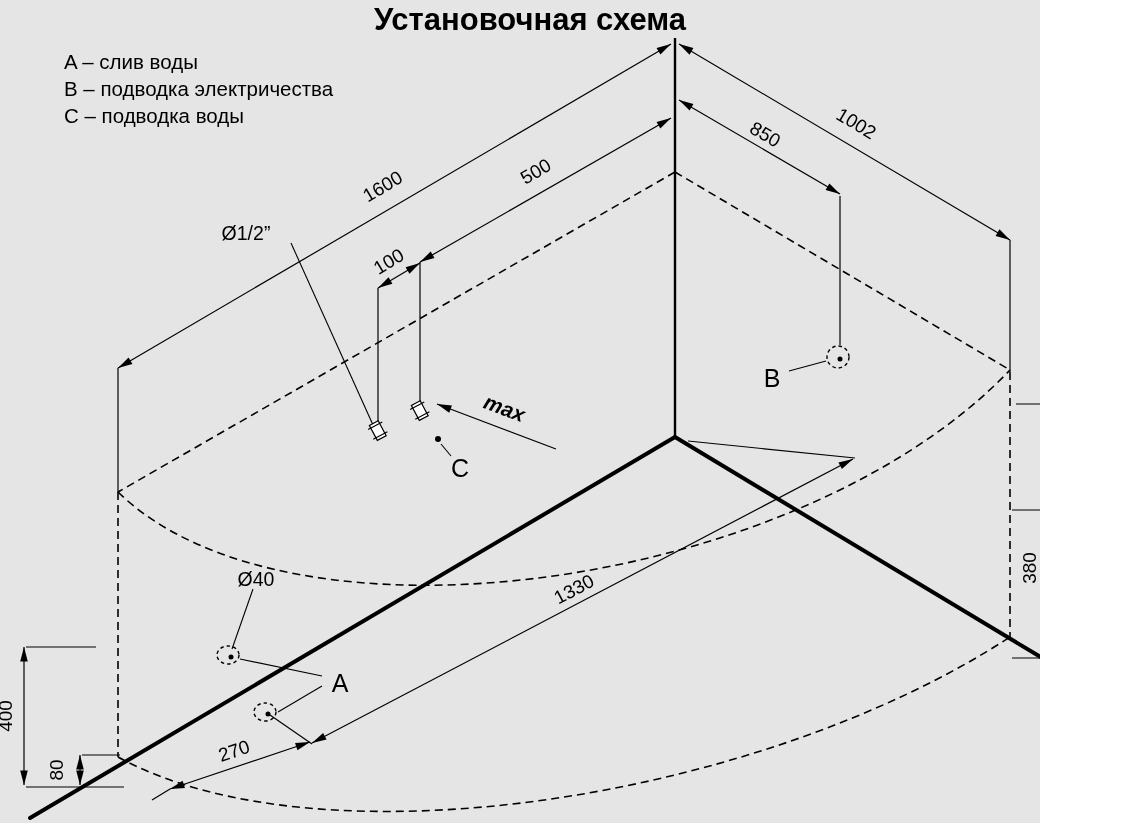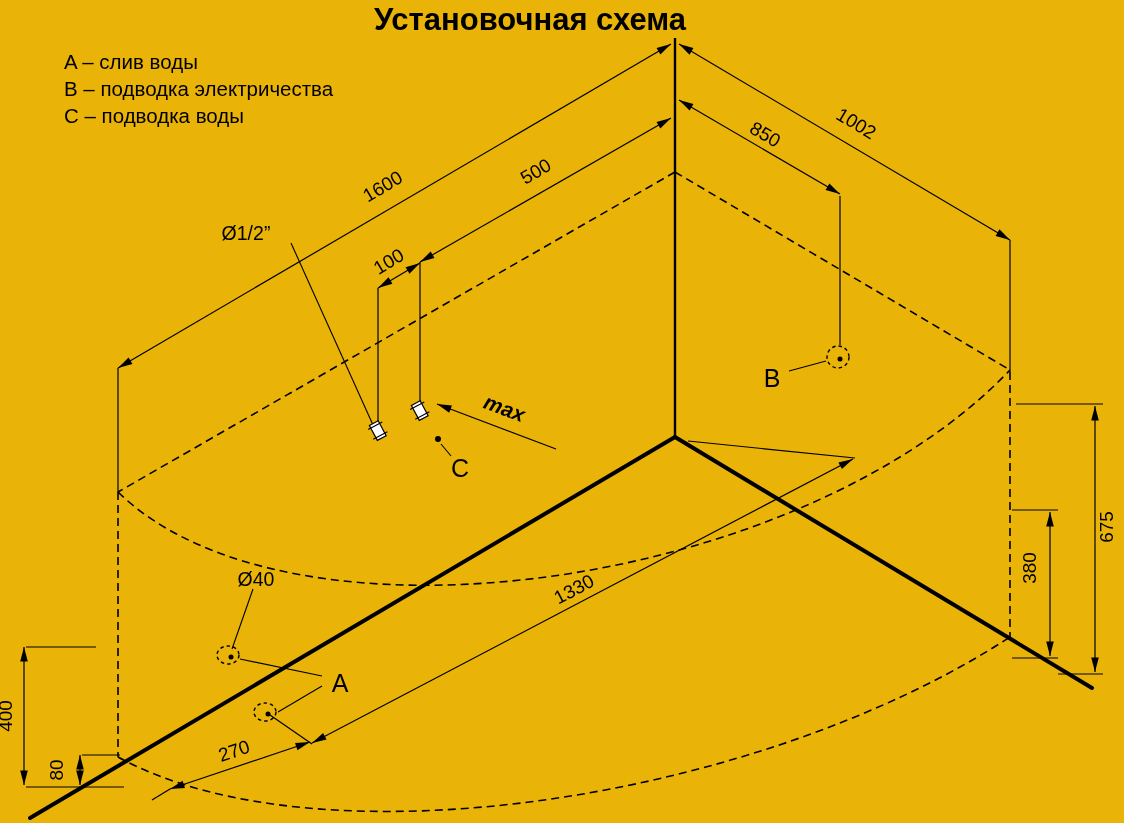--- a/index.html
+++ b/index.html
@@ -1,16 +1,16 @@
 <!DOCTYPE html>
 <html><head>
 <meta charset="utf-8">
 <style>
   html,body{margin:0;padding:0;background:#fff;}
-  .page{width:1124px;height:823px;position:relative;background:#eab308;overflow:hidden;}
+  .page{width:1040px;height:823px;position:relative;background:#e5e5e5;overflow:hidden;}
   svg{display:block;}
   text{fill:#000;font-family:"Liberation Sans",sans-serif;}
   .title{font-size:31px;font-weight:bold;}
   .legend{font-size:20.5px;}
   .dim{font-size:19px;}
   .pt{font-size:25px;}
   .small{font-size:19.5px;}
   .maxlbl{font-size:21px;font-style:italic;font-weight:600;}
   .thin{stroke:#000;stroke-width:1.2;fill:none;}
   .lead{stroke:#000;stroke-width:1.1;fill:none;}

